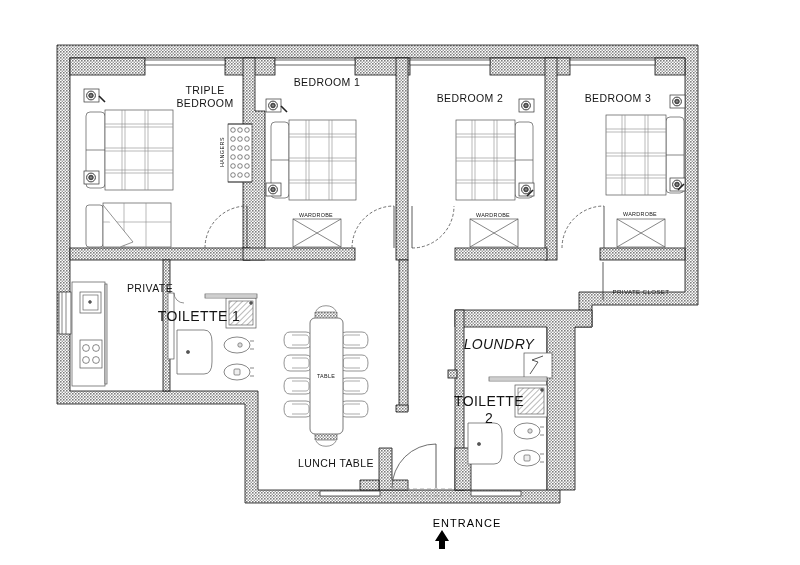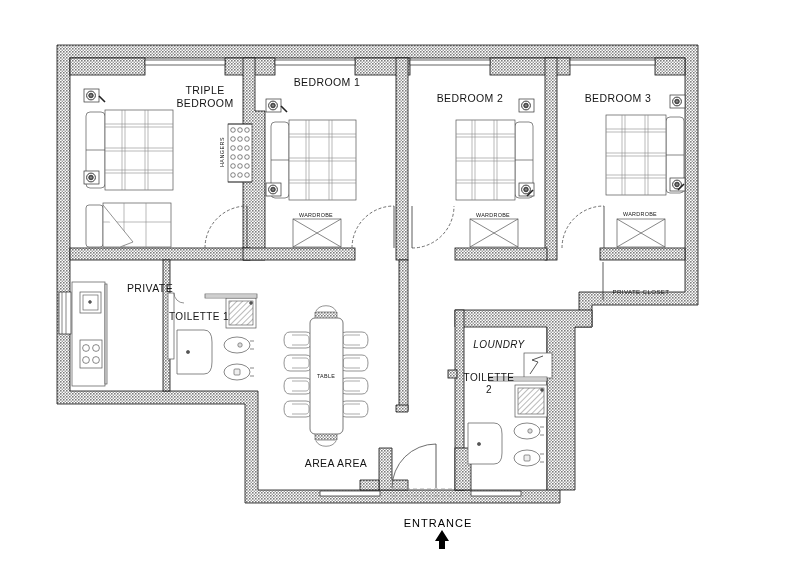--- a/index.html
+++ b/index.html
@@ -17,21 +17,21 @@
     position:absolute;
     font-family:"Liberation Sans","DejaVu Sans",sans-serif;
     color:#141414;
     white-space:pre;
     text-align:center;
     line-height:1.22;
     letter-spacing:.4px;
     pointer-events:none;
   }
   .lbl-lg{font-size:10.5px;}
-  .lbl-md{font-size:10px;}
+  .lbl-md{font-size:14px;}
   .lbl-sm{font-size:6.2px;letter-spacing:.35px;}
   .lbl-xs{font-size:5.4px;letter-spacing:.3px;}
   .lbl-entrance{font-size:11px;letter-spacing:1px;color:#000;}
   .vertical{
     writing-mode:vertical-rl;
     transform:rotate(180deg);
     letter-spacing:.5px;
   }
 </style>
 </head>
@@ -370,31 +370,31 @@
 </svg>
 
 <div>
   <div class="room-label lbl-lg" style="left:205px;top:97px;transform:translate(-50%,-50%);">TRIPLE
 BEDROOM</div>
   <div class="room-label lbl-lg" style="left:327px;top:82px;transform:translate(-50%,-50%);">BEDROOM 1</div>
   <div class="room-label lbl-lg" style="left:470px;top:98px;transform:translate(-50%,-50%);">BEDROOM 2</div>
   <div class="room-label lbl-lg" style="left:618px;top:98px;transform:translate(-50%,-50%);">BEDROOM 3</div>
   <div class="room-label lbl-lg" style="left:150px;top:288px;transform:translate(-50%,-50%);">PRIVATE</div>
   <div class="room-label lbl-md" style="left:199px;top:317px;transform:translate(-50%,-50%);">TOILETTE 1</div>
-  <div class="room-label lbl-lg" style="left:336px;top:463px;transform:translate(-50%,-50%);">AREA AREA</div>
+  <div class="room-label lbl-lg" style="left:336px;top:463px;transform:translate(-50%,-50%);">LUNCH TABLE</div>
   <div class="room-label lbl-md" style="left:499px;top:345px;transform:translate(-50%,-50%);font-style:italic;">LOUNDRY</div>
-  <div class="room-label lbl-md" style="left:489px;top:384px;transform:translate(-50%,-50%);">TOILETTE
+  <div class="room-label lbl-md" style="left:489px;top:410px;transform:translate(-50%,-50%);">TOILETTE
 2</div>
   <div class="room-label lbl-sm" style="left:641px;top:292px;transform:translate(-50%,-50%);">PRIVATE CLOSET</div>
 </div>
 
 <div>
   <div class="room-label lbl-xs" style="left:316px;top:215px;transform:translate(-50%,-50%);">WARDROBE</div>
   <div class="room-label lbl-xs" style="left:493px;top:215px;transform:translate(-50%,-50%);">WARDROBE</div>
   <div class="room-label lbl-xs" style="left:640px;top:214px;transform:translate(-50%,-50%);">WARDROBE</div>
   <div class="room-label lbl-xs" style="left:326px;top:376px;transform:translate(-50%,-50%);">TABLE</div>
 </div>
 
 <div class="room-label lbl-xs vertical" style="left:222px;top:152px;transform:translate(-50%,-50%) rotate(180deg);">HANGERS</div>
 
-<div class="room-label lbl-entrance" style="left:438px;top:524px;transform:translate(-50%,-50%);">ENTRANCE</div>
+<div class="room-label lbl-entrance" style="left:467px;top:524px;transform:translate(-50%,-50%);">ENTRANCE</div>
 
 </div>
 
 </body></html>

